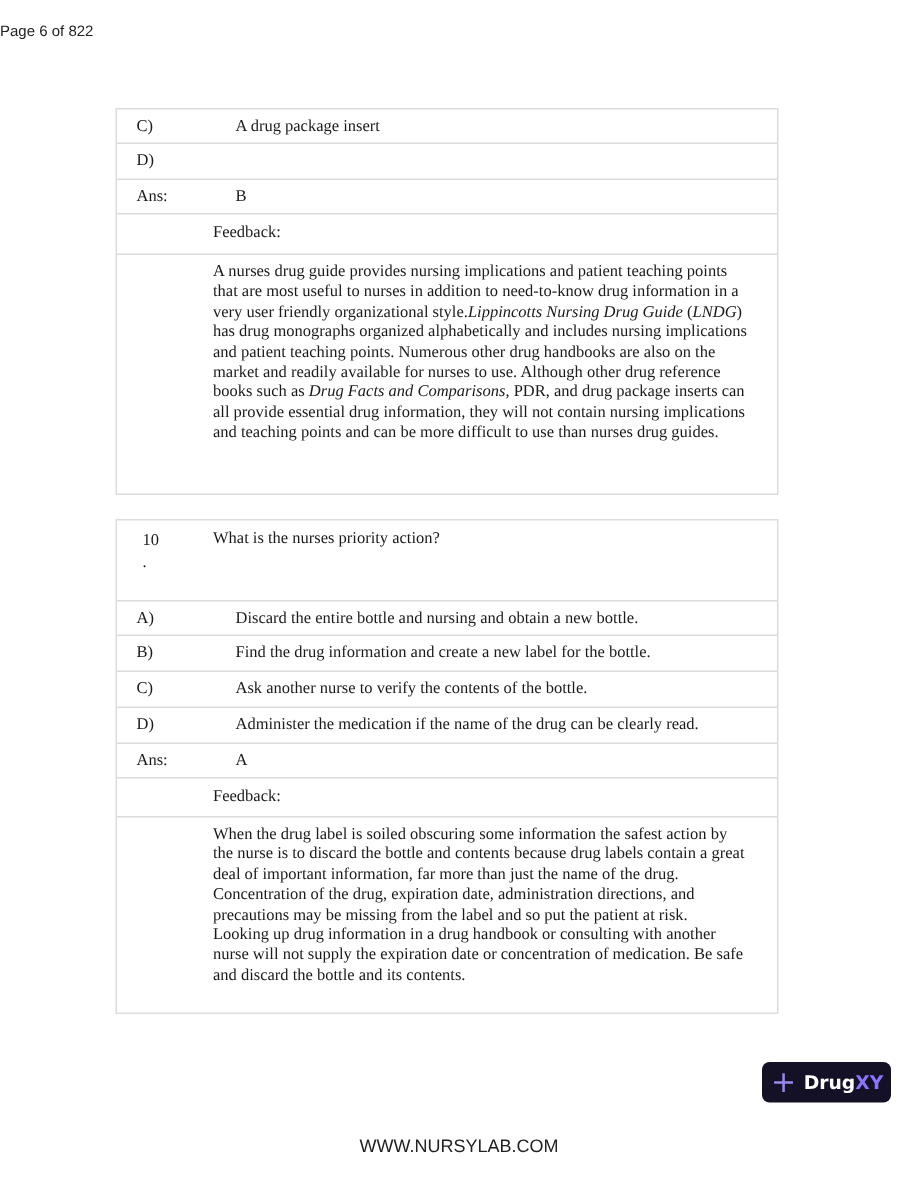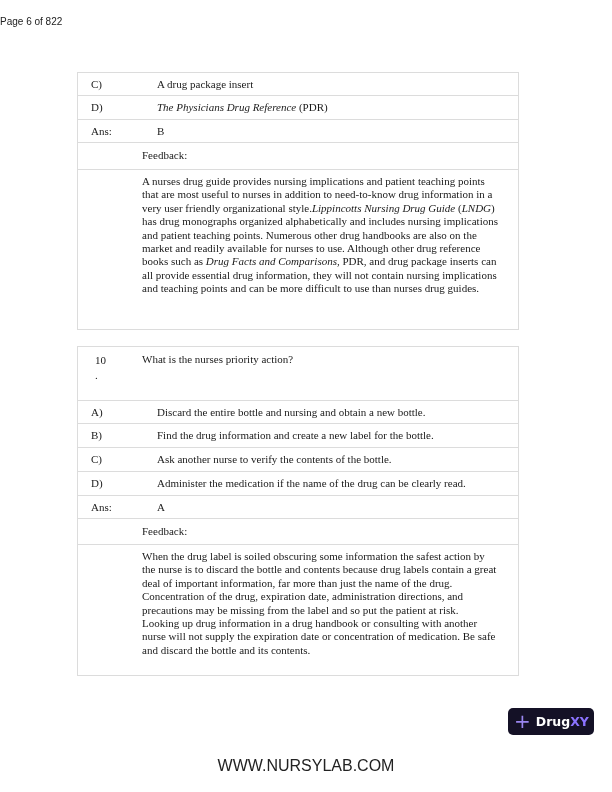--- a/index.html
+++ b/index.html
@@ -7,21 +7,21 @@
       width: 612px; height: 792px; position: relative; overflow: hidden;
       background: #ffffff; color: #1a1a1a;
       font-family: "Liberation Serif", "DejaVu Serif", serif;
     }
     .page-header {
       position: absolute; top: 16px; left: 0; width: 560px; 
       font-family: "Liberation Sans", "DejaVu Sans", sans-serif; font-size: 10px; color: #222;
     }
     .page-footer {
       position: absolute; top: 757px; left: 0; width: 612px; text-align: center;
-      font-family: "Liberation Sans", "DejaVu Sans", sans-serif; font-size: 16px; color: #222;
+      font-family: "Liberation Sans", "DejaVu Sans", sans-serif; font-size: 12px; color: #222;
     }
     .qtable {
       position: absolute; left: 77px; width: 442px;
       border: 1px solid #dcdcdc; box-sizing: border-box;
     }
     .row {
       position: relative; border-bottom: 1px solid #dcdcdc; box-sizing: border-box;
       font-size: 11px; line-height: 13.4px;
     }
     .row:last-child { border-bottom: none; }
@@ -50,21 +50,20 @@
 
 <div class="page-header">Page 6 of 822</div>
 
 <div class="qtable" style="top:72px;">
   <div class="row" style="height:23px;">
     <span class="lbl">C)</span>
     <span class="val">A drug package insert</span>
   </div>
   <div class="row" style="height:24px;">
     <span class="lbl">D)</span>
-    <span class="val"><i>The Physicians Drug Reference</i><span> (PDR)</span></span>
   </div>
   <div class="row" style="height:23px;">
     <span class="lbl">Ans:</span>
     <span class="val">B</span>
   </div>
   <div class="row" style="height:27px;">
     <span class="fb-label">Feedback:</span>
   </div>
   <div class="row" style="height:159px;">
     <div class="fb-body"><span>A nurses drug guide provides nursing implications and patient teaching points that are most useful to nurses in addition to need-to-know drug information in a very user friendly organizational style.</span><i>Lippincotts Nursing Drug Guide</i><span> (</span><i>LNDG</i><span>) has drug monographs organized alphabetically and includes nursing implications and patient teaching points. Numerous other drug handbooks are also on the market and readily available for nurses to use. Although other drug reference books such as </span><i>Drug Facts and Comparisons,</i><span> PDR, and drug package inserts can all provide essential drug information, they will not contain nursing implications and teaching points and can be more difficult to use than nurses drug guides.</span></div>

